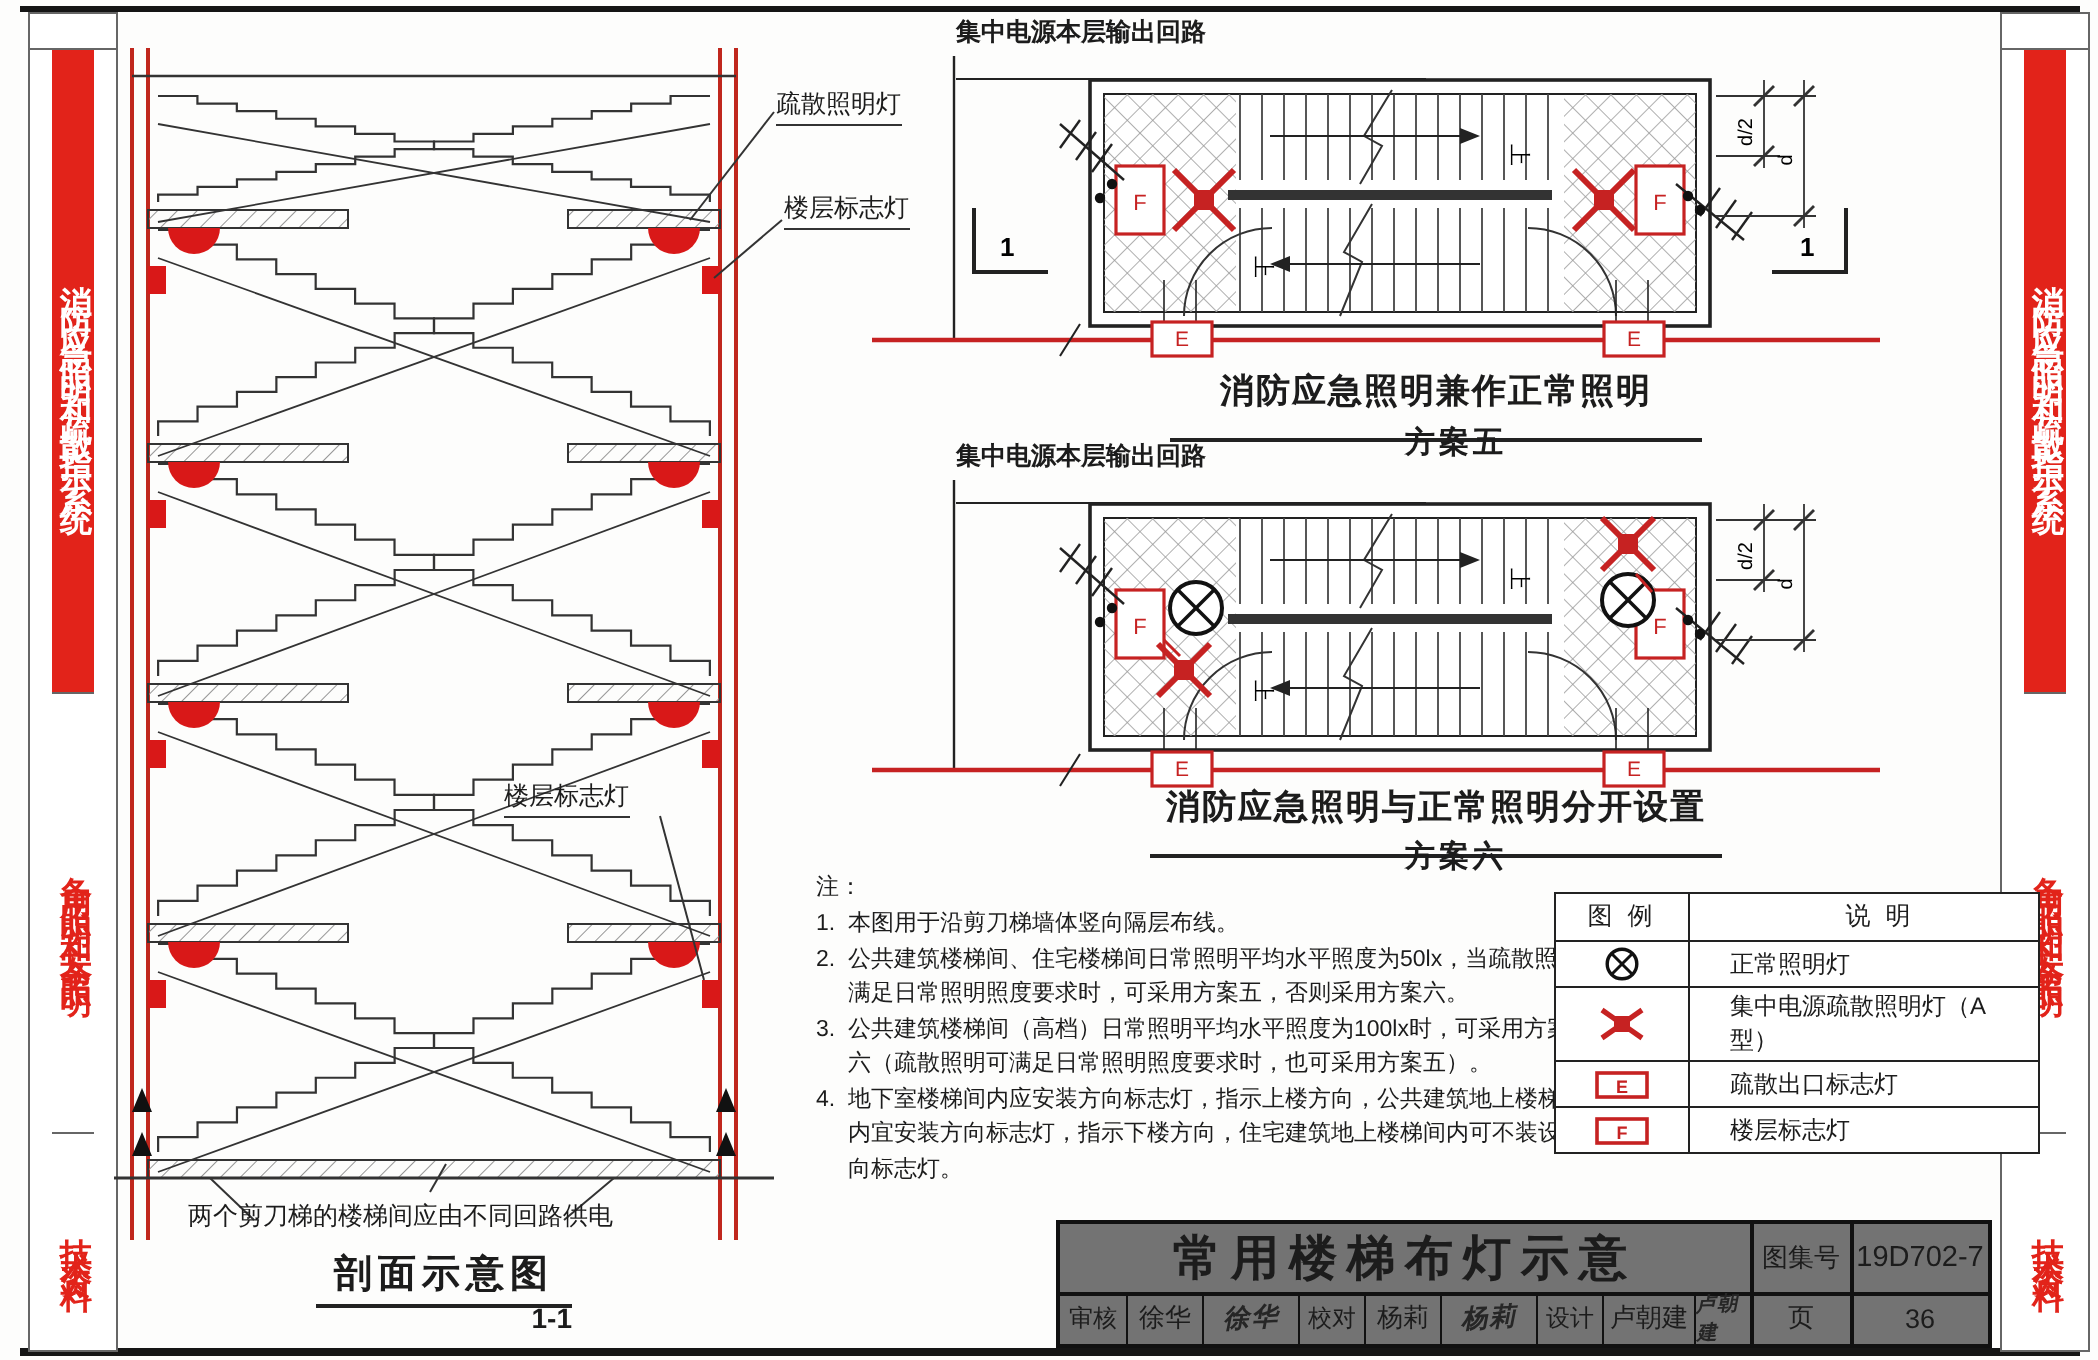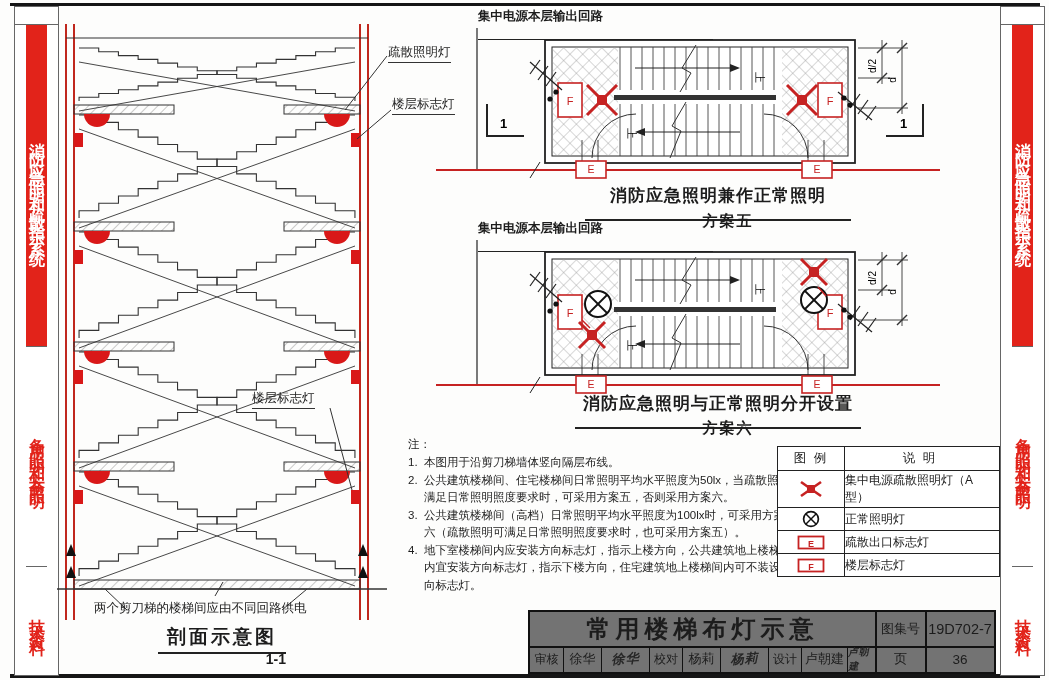--- a/index.html
+++ b/index.html
@@ -29,21 +29,21 @@
   
   .notes{position:absolute;left:408px;top:436px;width:386px;font-size:11.5px;line-height:1.52;}
   .notes .nhead{margin-bottom:1px;}
   .nitem{display:flex;}
   .nitem .no{width:16px;flex:none;}
   .nitem .tx{flex:1;}
   
   .legend{position:absolute;left:777px;top:446px;border-collapse:collapse;background:#fff;}
   .legend td{border:1.6px solid #222;font-size:12px;height:20px;padding:1px 4px;}
   .legend td.sym{width:58px;text-align:center;}
-  .legend td.des{width:150px;padding-left:0;}
+  .legend td.des{width:150px;padding-left:20px;}
   .legend tr.hd td{text-align:center;font-size:12.5px;height:21px;letter-spacing:2px;}
   
   .tblock{position:absolute;left:528px;top:610px;width:468px;height:64px;border:2px solid #111;background:#737373;box-sizing:border-box;}
   .tb-cell{position:absolute;box-sizing:border-box;display:flex;align-items:center;justify-content:center;}
   .tb-line{position:absolute;background:#111;}
   .sig{font-style:italic;transform:rotate(-3deg);font-weight:bold;color:#262626;font-size:13px;letter-spacing:1px;}
   svg{position:absolute;overflow:visible;}
   svg text{font-family:"Liberation Sans",sans-serif;}
 </style>
 </head>
@@ -442,37 +442,37 @@
   </div>
 
   <table class="legend">
     <tbody>
         <tr class="hd">
       <td class="sym">图 例</td>
       <td class="des" style="text-align:center;">说  明</td>
     </tr>
     <tr>
       <td class="sym">
+        <svg style="position:static;vertical-align:middle;" width="18" height="18">
+          <circle cx="9" cy="9" r="7.4" fill="none" stroke="#111" stroke-width="1.7"></circle>
+          <line x1="4" y1="4" x2="14" y2="14" stroke="#111" stroke-width="1.5"></line>
+          <line x1="14" y1="4" x2="4" y2="14" stroke="#111" stroke-width="1.5"></line>
+        </svg>
+      </td>
+      <td class="des">正常照明灯</td>
+    </tr>
+    <tr>
+      <td class="sym">
         <svg style="position:static;vertical-align:middle;" width="26" height="16">
           <line x1="3" y1="1" x2="23" y2="15" stroke="#c62222" stroke-width="2.6"></line>
           <line x1="23" y1="1" x2="3" y2="15" stroke="#c62222" stroke-width="2.6"></line>
           <rect x="9" y="4" width="8" height="8" fill="#c62222"></rect>
         </svg>
       </td>
       <td class="des">集中电源疏散照明灯（A型）</td>
-    </tr>
-    <tr>
-      <td class="sym">
-        <svg style="position:static;vertical-align:middle;" width="18" height="18">
-          <circle cx="9" cy="9" r="7.4" fill="none" stroke="#111" stroke-width="1.7"></circle>
-          <line x1="4" y1="4" x2="14" y2="14" stroke="#111" stroke-width="1.5"></line>
-          <line x1="14" y1="4" x2="4" y2="14" stroke="#111" stroke-width="1.5"></line>
-        </svg>
-      </td>
-      <td class="des">正常照明灯</td>
     </tr>
     <tr>
       <td class="sym">
         <svg style="position:static;vertical-align:middle;" width="28" height="15">
           <rect x="1.5" y="1.5" width="25" height="12" fill="#fff" stroke="#c62222" stroke-width="1.8"></rect>
           <text x="14" y="11.5" font-size="9" font-weight="bold" fill="#c62222" text-anchor="middle">E</text>
         </svg>
       </td>
       <td class="des">疏散出口标志灯</td>
     </tr>

